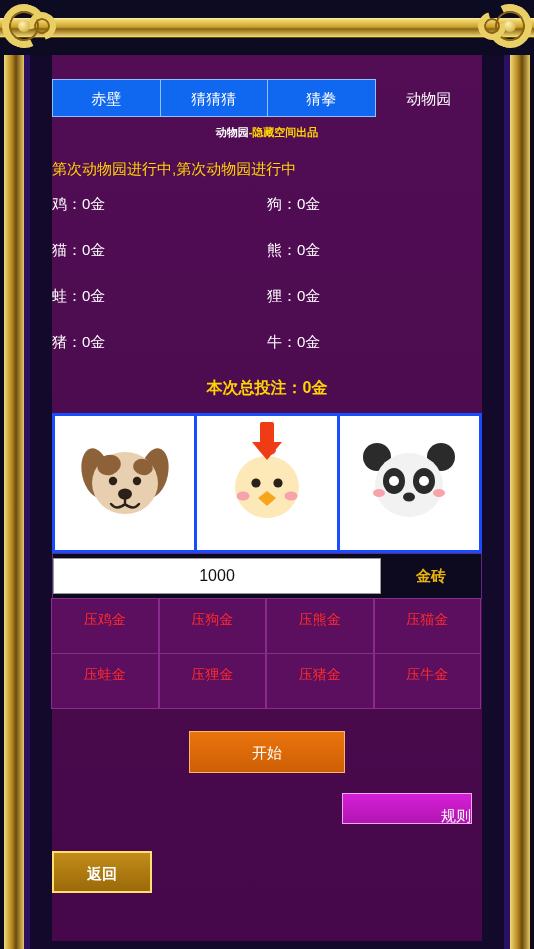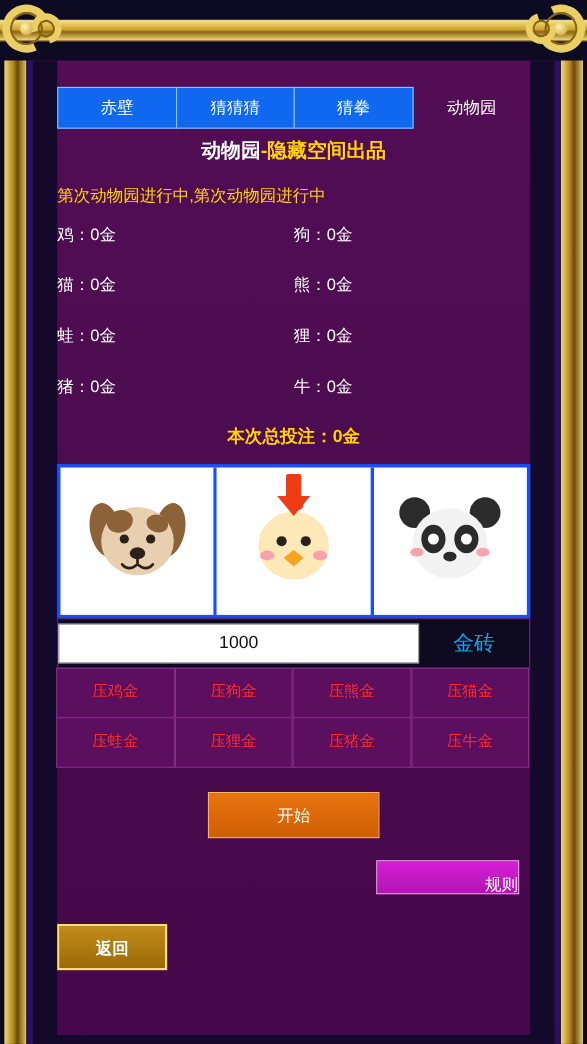--- a/index.html
+++ b/index.html
@@ -73,21 +73,21 @@
   .tabs { display:flex; margin-top:24px; }
   .tab {
     flex:1; height:38px; line-height:38px; text-align:center;
     font-size:15px; color:#ffffff; background:#1068f0;
     border:1px solid #8fc0ff; margin-right:-1px;
     cursor:pointer;
   }
   .tab.inactive { background:transparent; border-color:transparent; color:#ffffff; }
 
   .subtitle {
-    margin-top:8px; text-align:center; font-size:18px; font-weight:bold;
+    margin-top:8px; text-align:center; font-size:11px; font-weight:bold;
   }
   .subtitle .w { color:#ffffff; }
   .subtitle .y { color:#ffd400; }
 
   .status {
     margin-top:20px; font-size:15px; color:#ffd400;
   }
 
   .bets-grid {
     margin-top:16px;
@@ -138,26 +138,26 @@
     flex:1; margin:4px 0; background:#ffffff; border:1px solid #999;
     display:flex; align-items:center; justify-content:center;
   }
   .input-row .field input {
     width:100%; border:none; outline:none; text-align:center;
     font-size:16px; color:#111; font-family:"Liberation Sans", sans-serif;
     background:transparent;
   }
   .input-row .unit {
     width:100px; display:flex; align-items:center; justify-content:center;
-    color:#0ea5e9; font-size:19px;
+    color:#eab308; font-size:15px;font-weight:bold;
   }
 
   .btn-grid { display:grid; grid-template-columns:repeat(4,1fr); }
   .bet-btn {
-    height:46px; line-height:40px; text-align:center; font-size:14px;
+    height:56px; line-height:40px; text-align:center; font-size:14px;
     color:#ff2b2b; background:#5b0f5e;
     border:1px solid #8a2b8e; margin:-1px 1px 0 -1px;
     cursor:pointer;
   }
 
   .start-wrap { margin-top:22px; text-align:center; }
   .start-btn {
     display:inline-block; width:156px; height:42px; line-height:42px;
     background:linear-gradient(#e8740d,#cf5f05);
     border:1px solid #ffb466;

